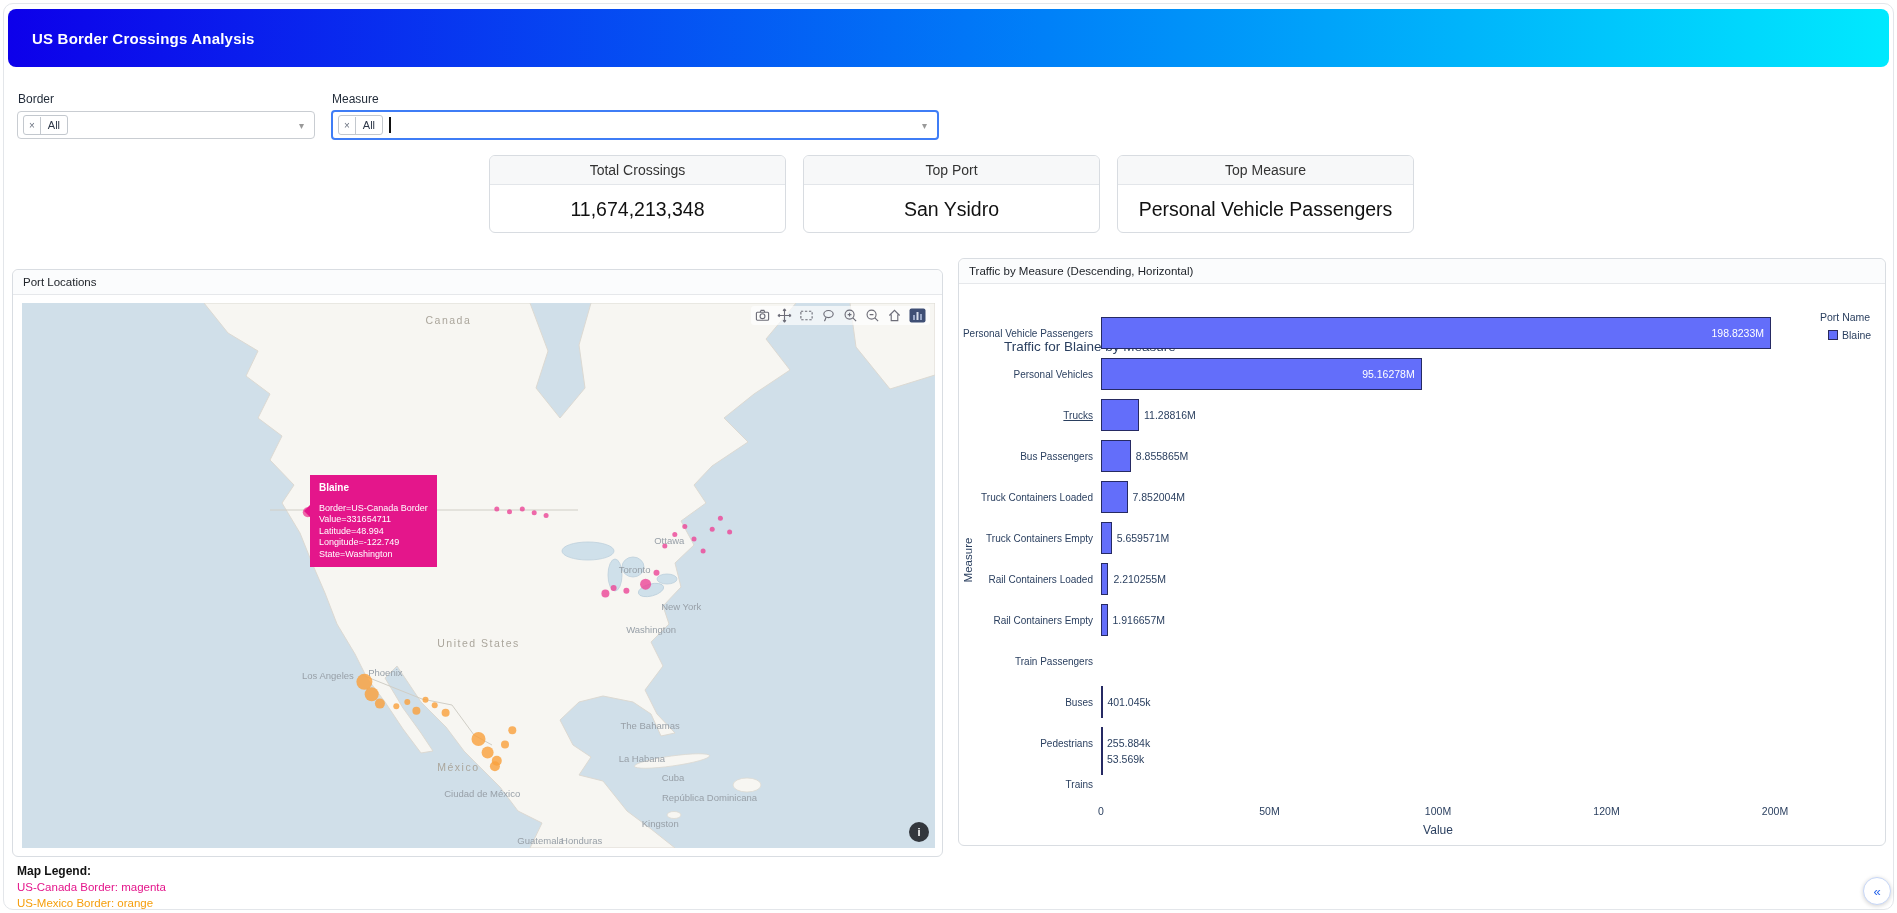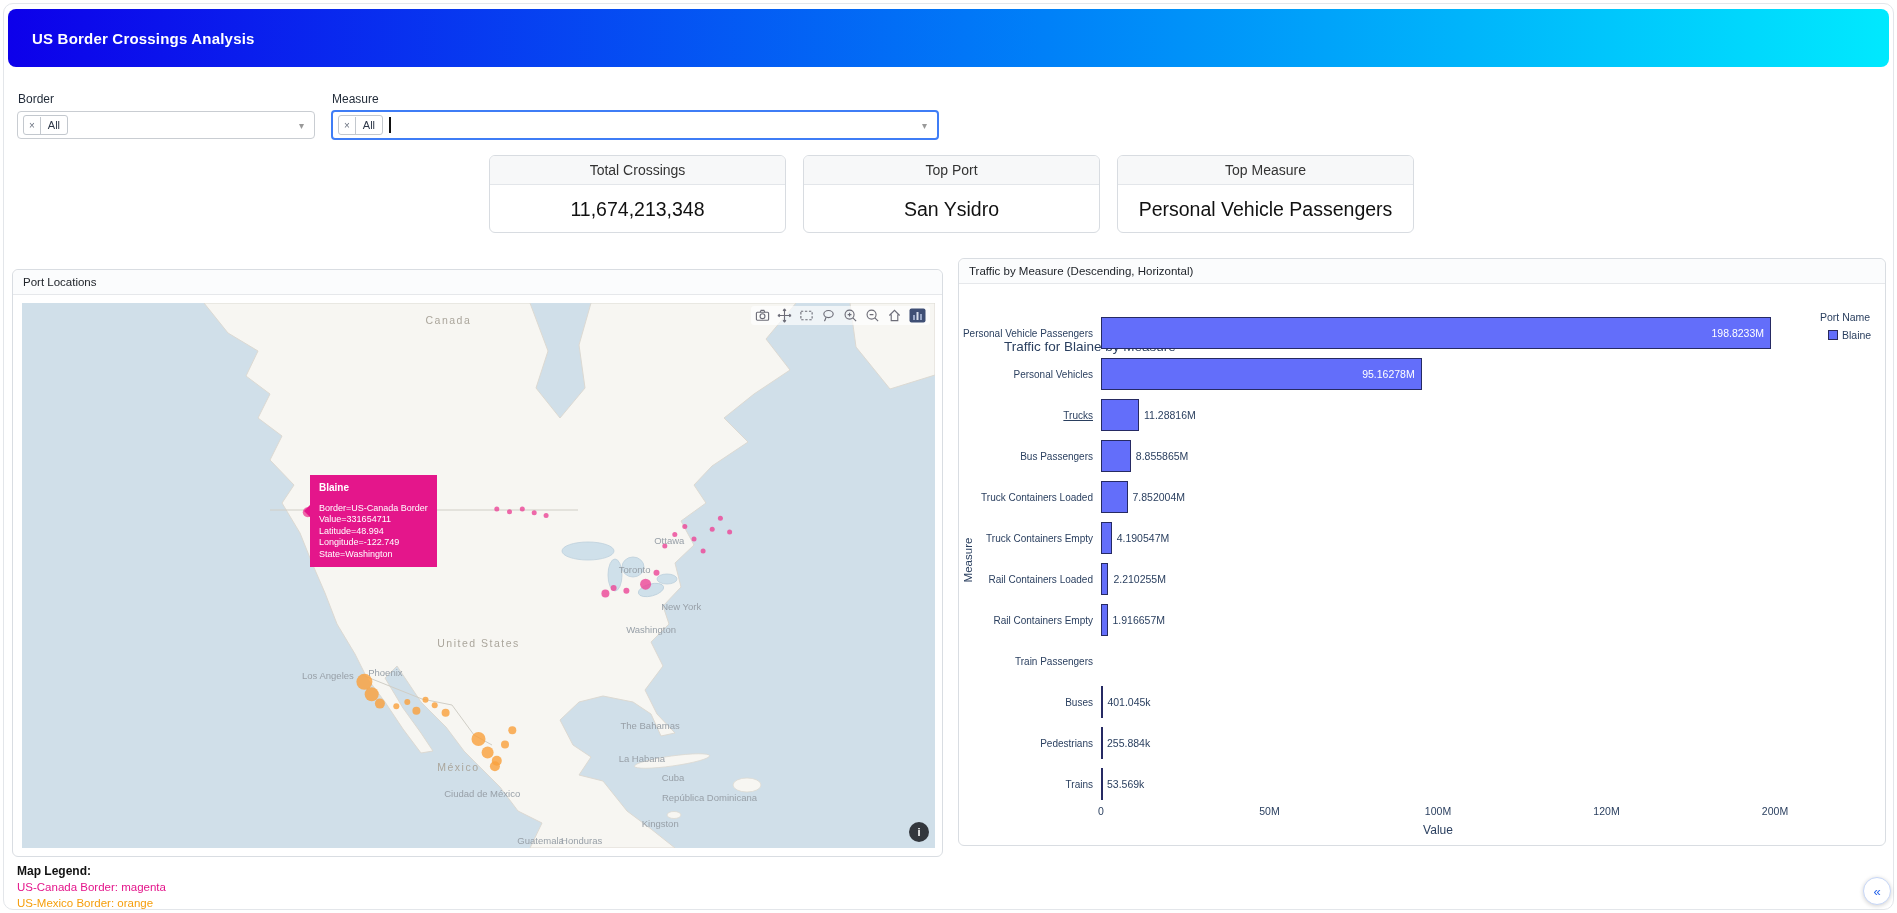--- a/index.html
+++ b/index.html
@@ -318,39 +318,39 @@
     <div class="bar-row" style="top: 123px;">
       <div class="bar" style="width: 29.8px; background: rgb(99, 110, 250);"></div>
       <span class="lab-out" style="left: 34.8px;">8.855865M</span>
     </div>
     <div class="bar-row" style="top: 164px;">
       <div class="bar" style="width: 26.5px; background: rgb(99, 110, 250);"></div>
       <span class="lab-out" style="left: 31.5px;">7.852004M</span>
     </div>
     <div class="bar-row" style="top: 205px;">
       <div class="bar" style="width: 10.7px; background: rgb(99, 110, 250);"></div>
-      <span class="lab-out" style="left: 15.7px;">4.190547M</span>
+      <span class="lab-out" style="left: 15.7px;">5.659571M</span>
     </div>
     <div class="bar-row" style="top: 246px;">
       <div class="bar" style="width: 7.4px; background: rgb(99, 110, 250);"></div>
       <span class="lab-out" style="left: 12.4px;">2.210255M</span>
     </div>
     <div class="bar-row" style="top: 287px;">
       <div class="bar" style="width: 6.5px; background: rgb(99, 110, 250);"></div>
       <span class="lab-out" style="left: 11.5px;">1.916657M</span>
     </div>
     <div class="bar-row" style="top: 369px;">
       <div class="bar" style="width: 1.4px; background: rgb(99, 110, 250);"></div>
       <span class="lab-out" style="left: 6.4px;">401.045k</span>
     </div>
     <div class="bar-row" style="top: 410px;">
       <div class="bar" style="width: 1px; background: rgb(99, 110, 250);"></div>
       <span class="lab-out" style="left: 6px;">255.884k</span>
     </div>
-    <div class="bar-row" style="top: 451px;">
+    <div class="bar-row" style="top: 426px;">
       <div class="bar" style="width: 1px; background: rgb(99, 110, 250);"></div>
       <span class="lab-out" style="left: 6px;">53.569k</span>
     </div>
   </div>
 <div class="abs" id="xticks">
     <span class="xtick" style="left: 0px;">0</span>
     <span class="xtick" style="left: 168.5px;">50M</span>
     <span class="xtick" style="left: 337px;">100M</span>
     <span class="xtick" style="left: 505.5px;">120M</span>
     <span class="xtick" style="left: 674px;">200M</span>

